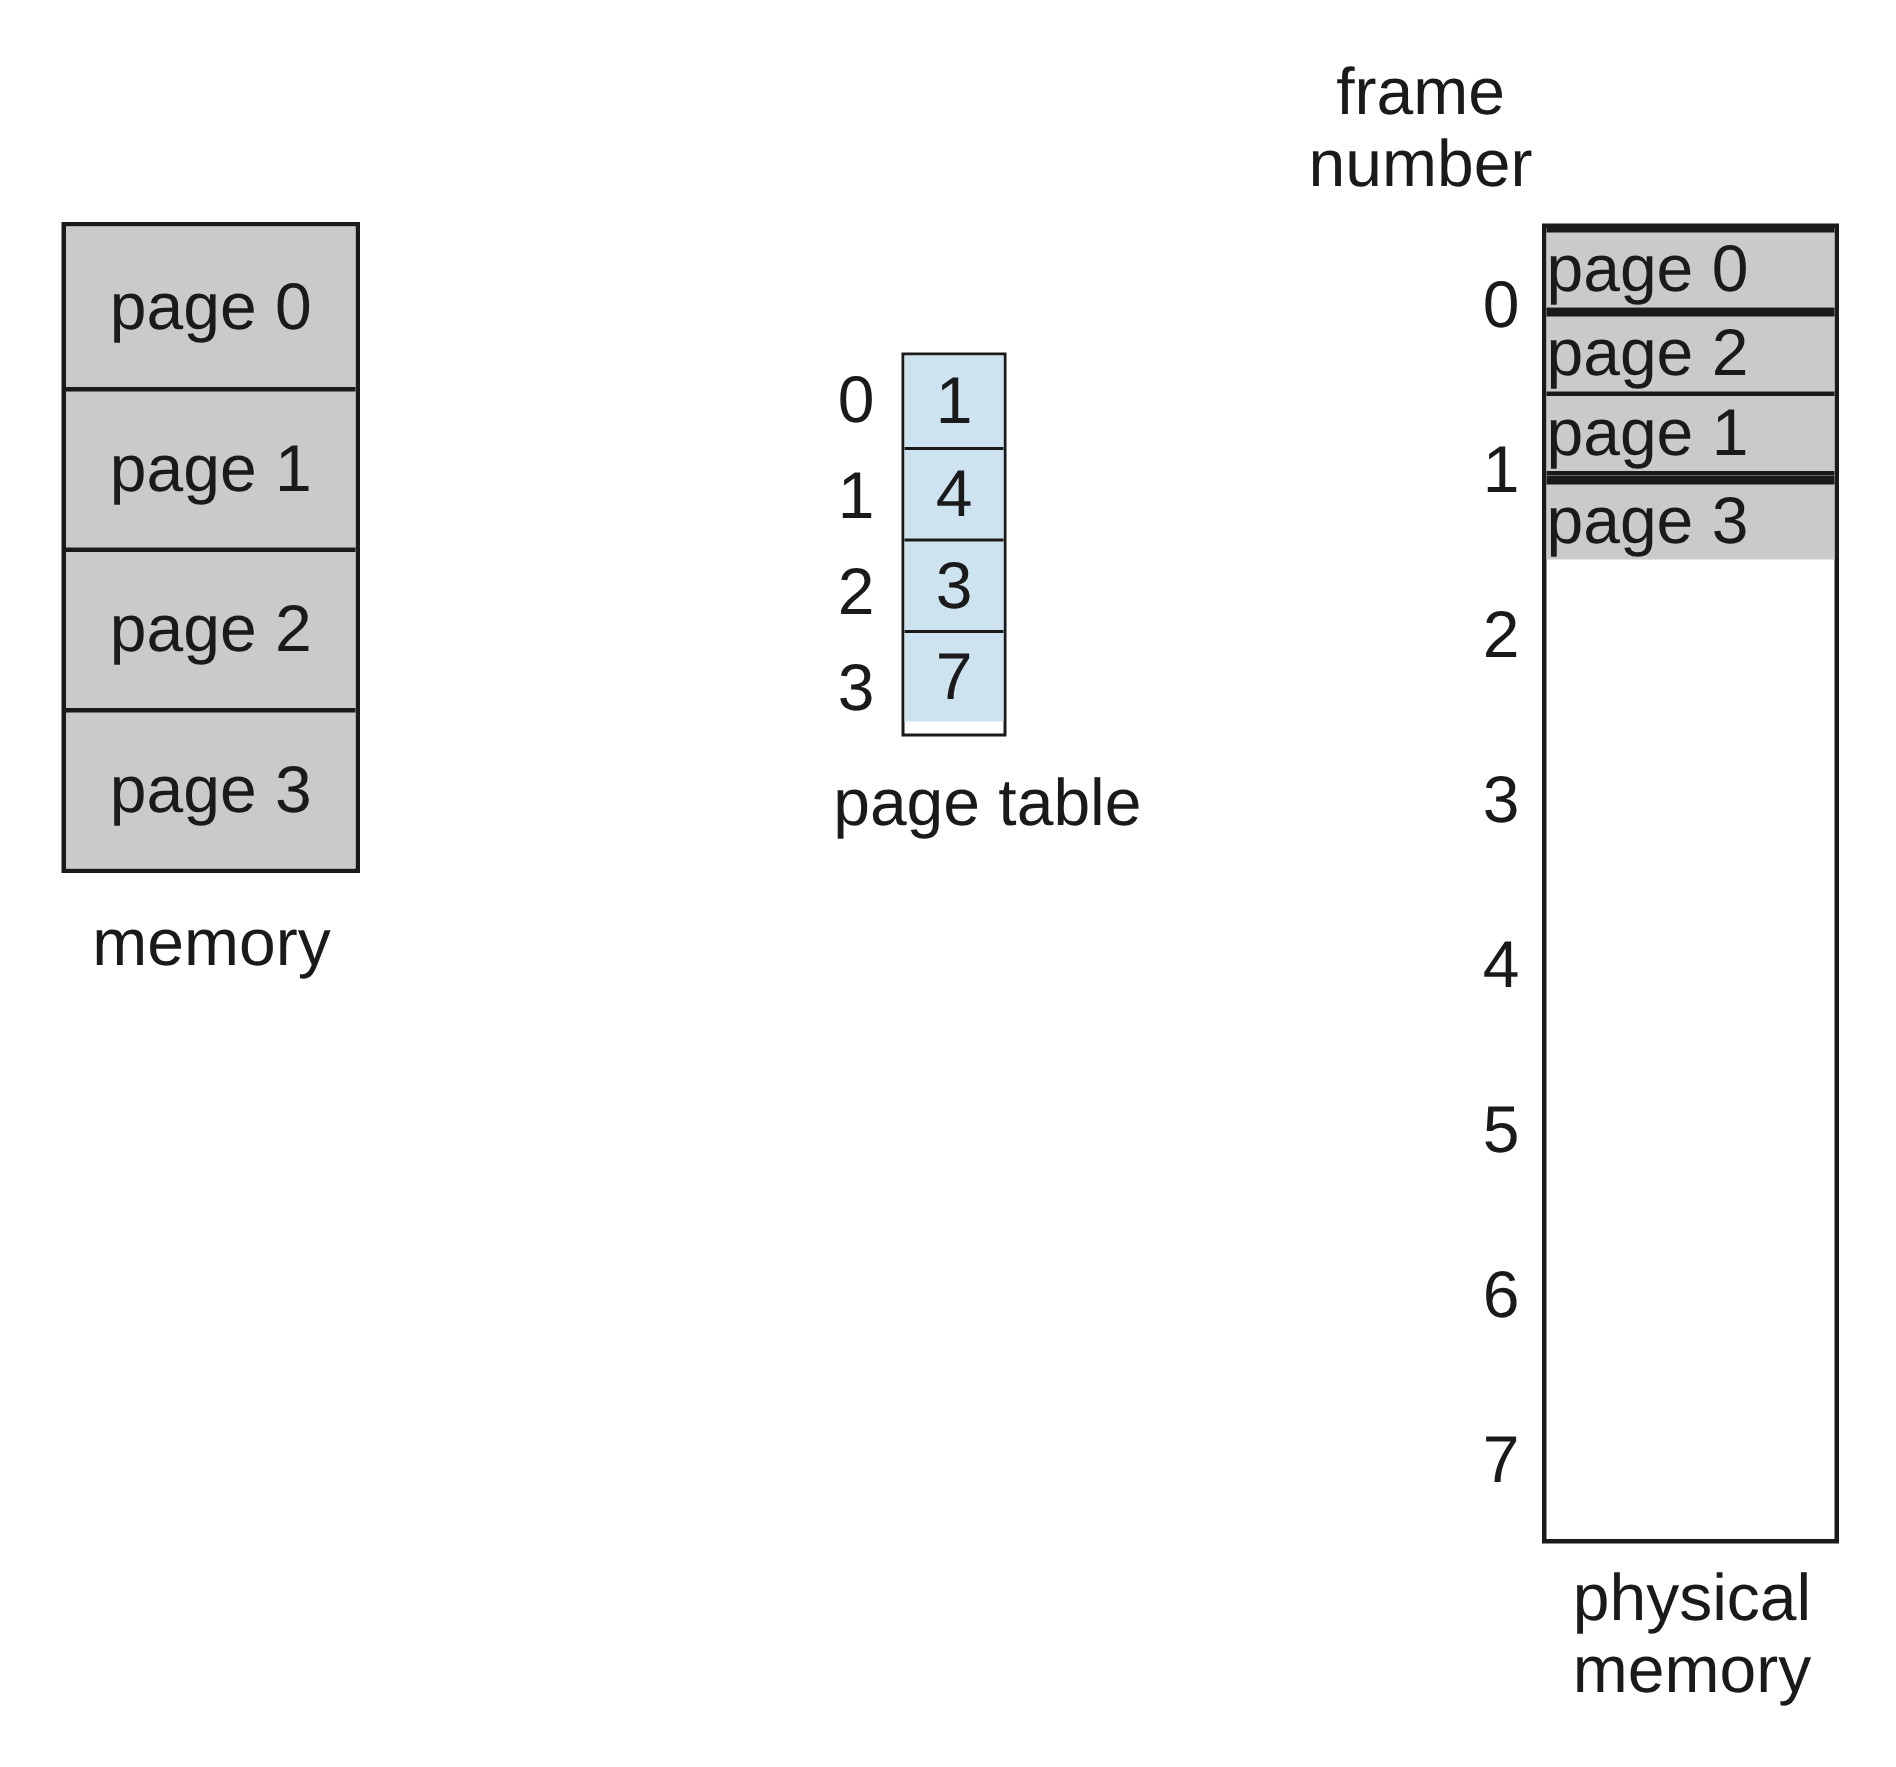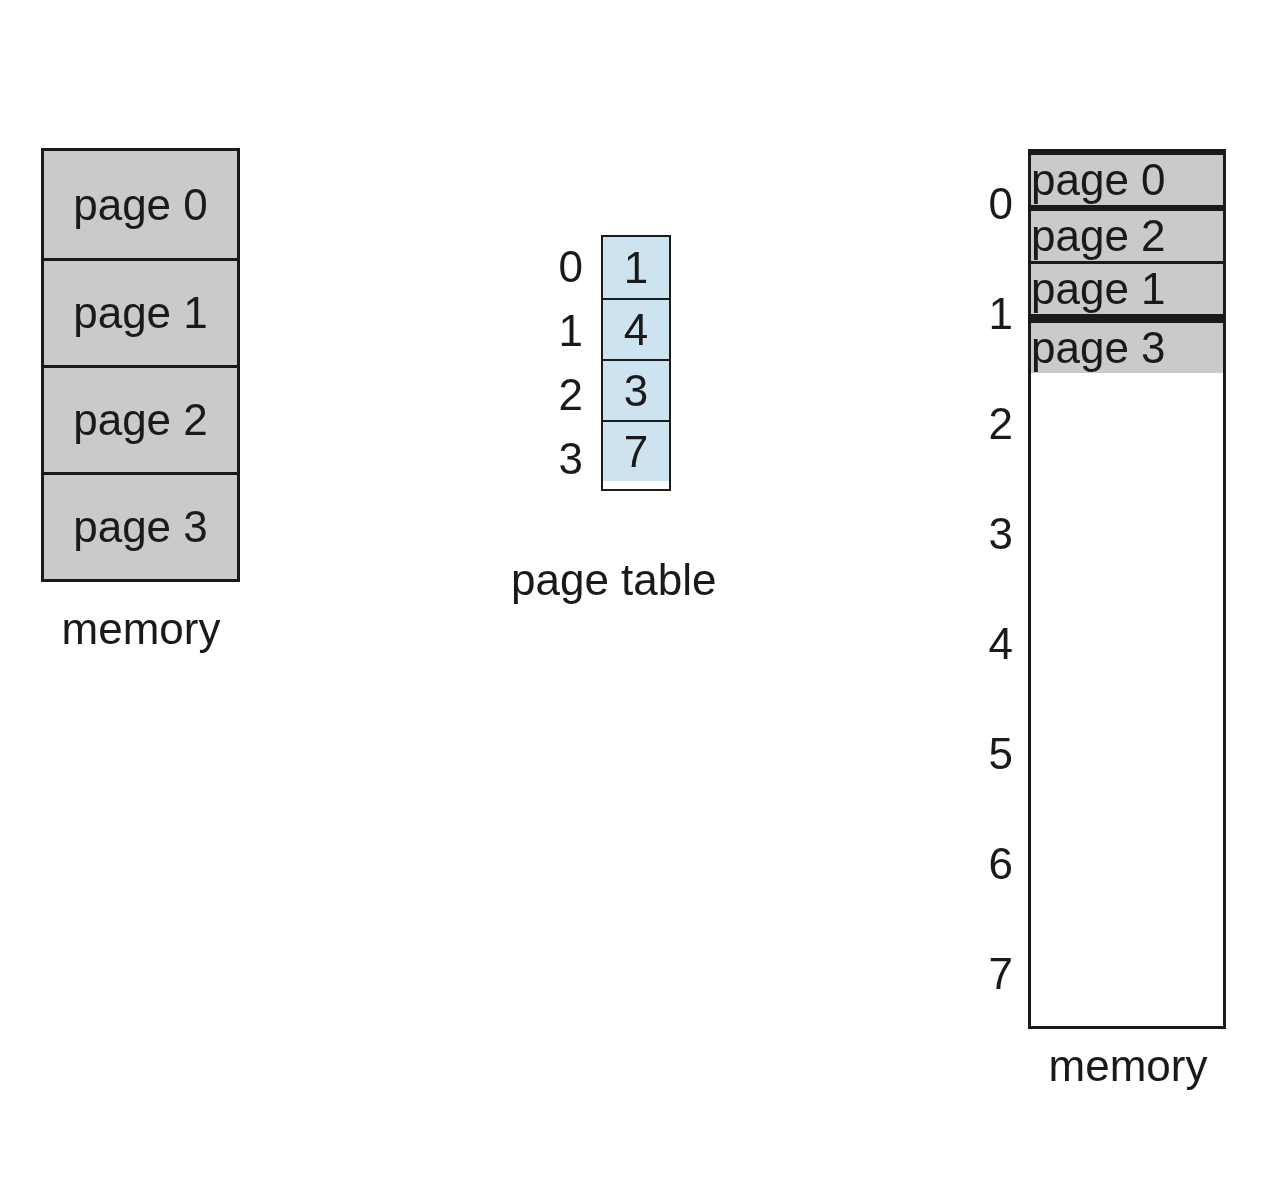--- a/index.html
+++ b/index.html
@@ -55,21 +55,21 @@
     border:2.5px solid var(--border);
   }
   .pt-cell{
     box-sizing:border-box;height:61px;
     border-top:2.5px solid var(--border);
     display:flex;align-items:center;justify-content:center;
   }
   .pt-cell:first-child{border-top:none;}
   #pt-caption{
     position:absolute;left:511px;top:512px;width:250px;
-    text-align:left;line-height:48px;margin-top:44px;
+    text-align:right;line-height:48px;
   }
 
   
   #fn-header{
     position:absolute;left:822px;top:38px;width:250px;
     text-align:center;line-height:48px;
   }
   #pm-wrap{position:absolute;left:933px;top:149px;display:flex;}
   #pm-indices{width:95px;display:flex;flex-direction:column;}
   .pm-index{
@@ -118,20 +118,24 @@
     </div>
     <div id="pt-cells">
       <div class="pt-cell blue">1</div>
       <div class="pt-cell blue">4</div>
       <div class="pt-cell blue">3</div>
       <div class="pt-cell blue">7</div>
     </div>
   </div>
   <div id="pt-caption">page table</div>
 
+  <div id="fn-header">
+    <div>frame</div>
+    <div>number</div>
+  </div>
 
   <div id="pm-wrap">
     <div id="pm-indices">
       <div class="pm-index">0</div>
       <div class="pm-index">1</div>
       <div class="pm-index">2</div>
       <div class="pm-index">3</div>
       <div class="pm-index">4</div>
       <div class="pm-index">5</div>
       <div class="pm-index">6</div>
@@ -142,16 +146,17 @@
       <div class="cell gray" style="border-top:3px solid var(--border);">page 0</div>
       <div class="cell blue" style="border-top:3px solid var(--border);"></div>
       <div class="cell gray" style="border-top:3px solid var(--border);">page 2</div>
       <div class="cell gray" style="border-top:3px solid var(--border);">page 1</div>
       <div class="cell blue" style="border-top:3px solid var(--border);"></div>
       <div class="cell blue" style="border-top:3px solid var(--border);"></div>
       <div class="cell gray" style="border-top:3px solid var(--border);">page 3</div>
     </div>
   </div>
   <div id="pm-caption">
+    <div>physical</div>
     <div>memory</div>
   </div>
 
 </div>
 
 </body></html>

